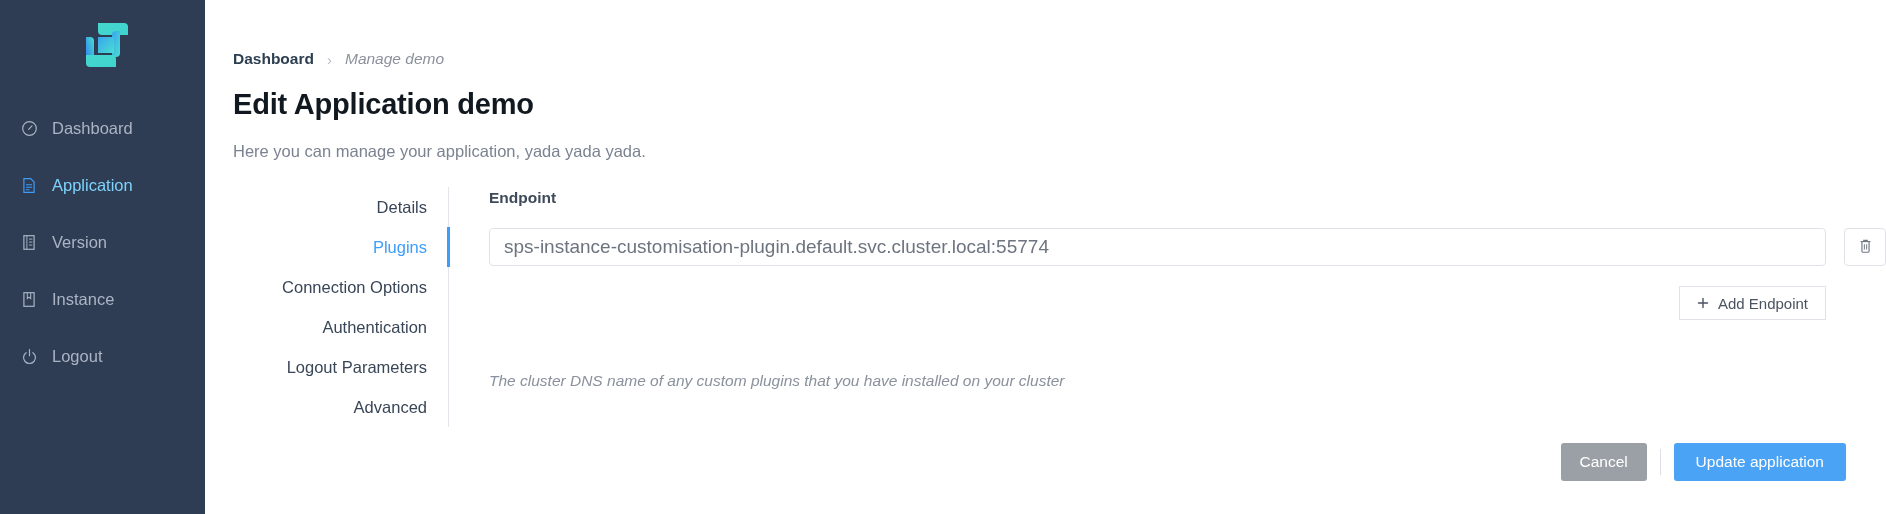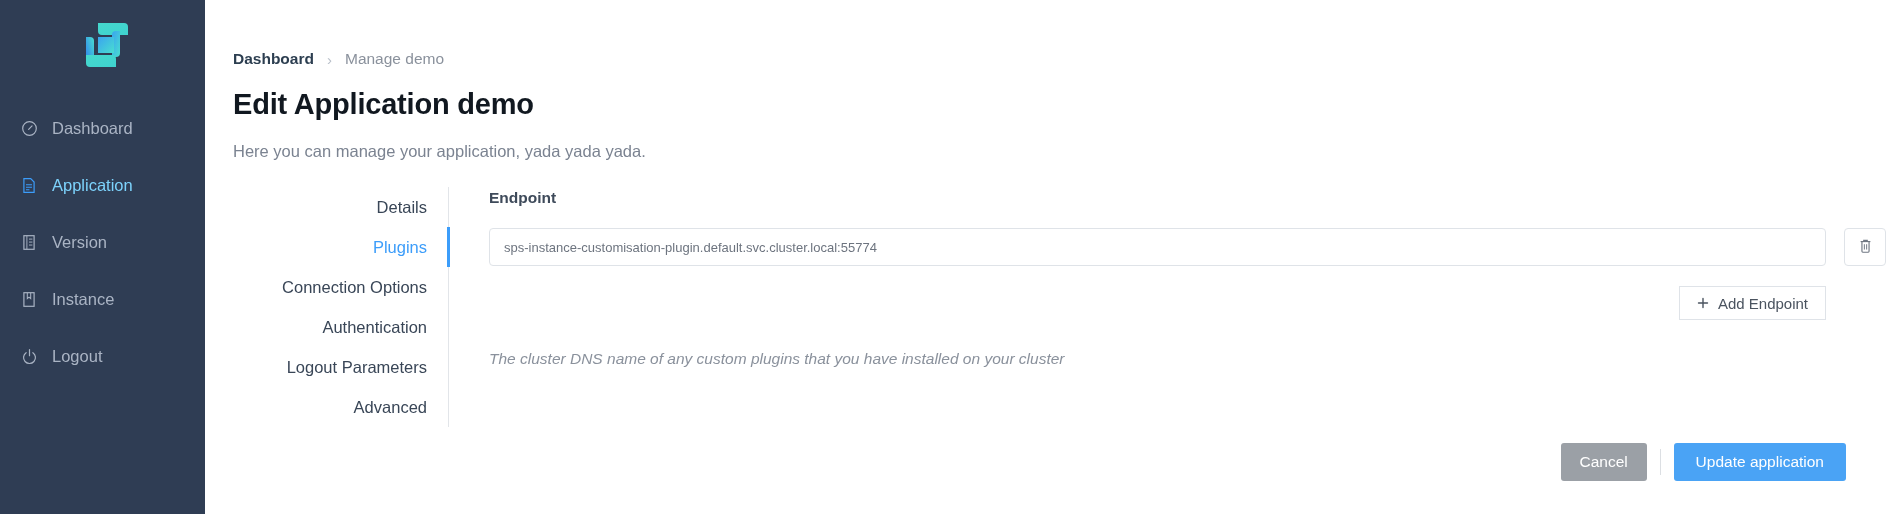--- a/index.html
+++ b/index.html
@@ -35,21 +35,21 @@
     flex-shrink: 0;
   }
   .nav-icon svg { display:block; }
 
   
   .main { flex: 1; height: 514px; background: #fff; position: relative; padding-left: 28px; }
 
   .breadcrumb { display: flex; align-items: center; padding-top: 50px; font-size: 15.5px; }
   .crumb-link { color: #2c3e50; font-weight: bold; cursor: pointer; }
   .crumb-sep { color: #b8bfc9; margin: 0 13px; font-size: 15px; }
-  .crumb-current { color: #8a919c; }
+  .crumb-current { color: #8a919c; font-style: italic; }
 
   .page-title {
     font-size: 29px; font-weight: bold; color: #111820;
     margin-top: 20px; letter-spacing: -0.2px;
   }
   .page-subtitle { font-size: 16.5px; color: #7b8391; margin-top: 21px; }
 
   
   .panel { display: flex; margin-top: 26px; }
   .tabs {
@@ -71,21 +71,21 @@
 
   .content { flex: 1; padding-left: 40px; padding-top: 2px; }
   .field-label { font-size: 15.5px; font-weight: bold; color: #3e4a5a; }
 
   .endpoint-row { display: flex; align-items: center; margin-top: 21px; }
   .endpoint-input {
     flex: 1;
     height: 38px;
     border: 1px solid #dfe3e8; border-radius: 4px;
     background: #fff;
-    font-size: 13px; color: #6d747f;
+    font-size: 19px; color: #6d747f;
     padding: 0 14px;
     font-family: "Liberation Sans", sans-serif;
     outline: none;
   }
   .icon-btn {
     width: 42px; height: 38px; margin-left: 18px;
     border: 1px solid #dfe3e8; border-radius: 4px;
     background: #fff; cursor: pointer;
     display: flex; align-items: center; justify-content: center;
   }
@@ -93,21 +93,21 @@
   .add-row { display: flex; justify-content: flex-end; margin-top: 20px; padding-right: 60px; }
   .add-btn {
     border: 1px solid #dfe3e8; border-radius: 0; background: #fff;
     height: 34px; padding: 0 17px;
     font-size: 15px; color: #4a535f; cursor: pointer;
     display: flex; align-items: center; gap: 9px;
     font-family: "Liberation Sans", sans-serif;
   }
   .helper-text {
     font-size: 15.5px; color: #8a919c; font-style: italic;
-    margin-top: 30px;
+    margin-top: 52px;
   }
 
   
   .actions {
     position: absolute; right: 40px; bottom: 33px;
     display: flex; align-items: center;
   }
   .btn {
     border: none; border-radius: 3px; cursor: pointer;
     font-size: 15.5px; color: #fff; height: 38px;

